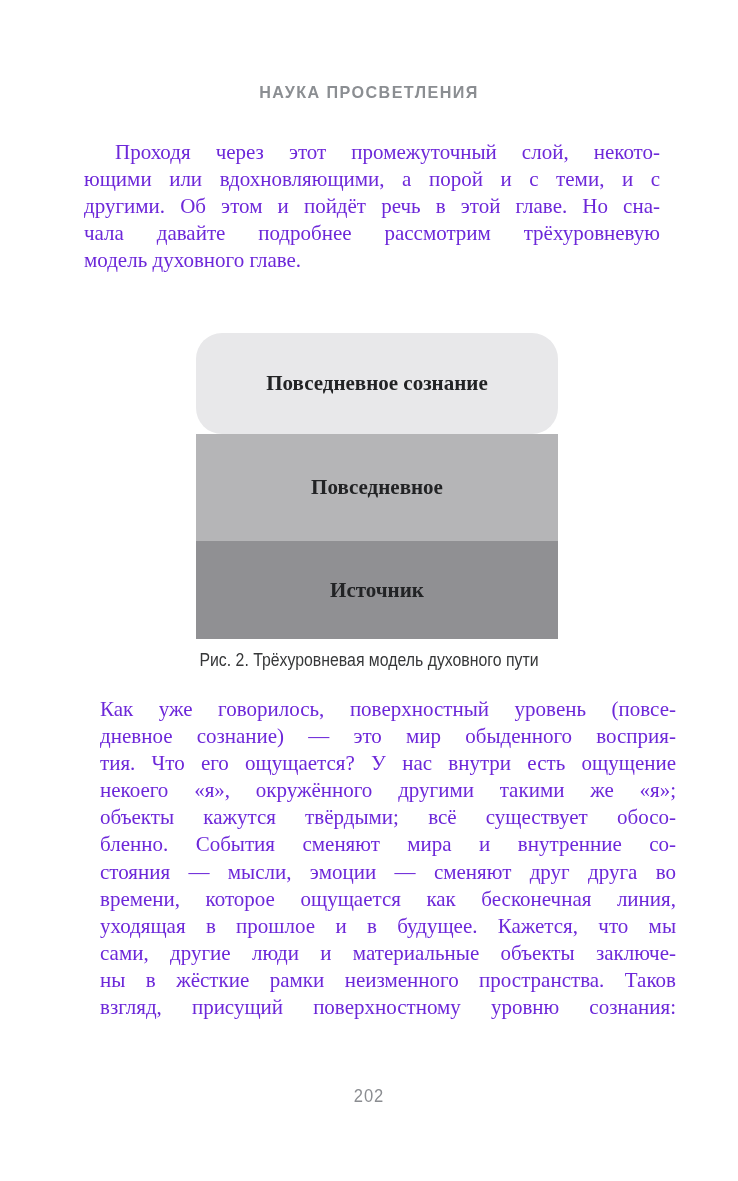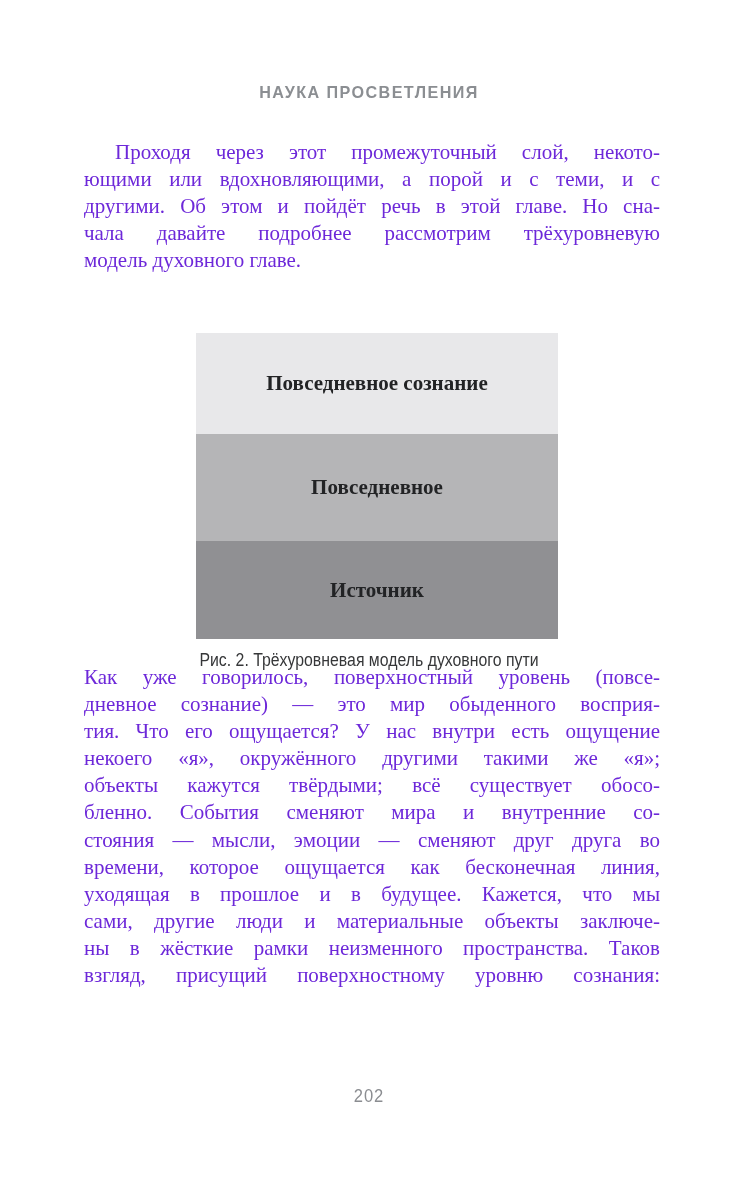--- a/index.html
+++ b/index.html
@@ -32,21 +32,21 @@
   
   .textblock {
     position: absolute;
     left: 84px;
     width: 576px;
     font-size: 21px;
     line-height: 27.1px;
     color: #6d28d9;
   }
   #para1 { top: 139px; }
-  #para2 { top: 664px; }
+  #para2 { top: 696px; margin-left: 16px; }
   .jline {
     text-align: justify;
     text-align-last: justify;
     height: 27.1px;
     overflow: visible;
     white-space: nowrap;
   }
   .jline.last {
     text-align: left;
     text-align-last: left;
@@ -111,21 +111,21 @@
 
   <div class="textblock" id="para1">
     <div class="jline indent">Проходя через этот промежуточный слой, некото-</div>
     <div class="jline">ющими или вдохновляющими, а порой и с теми, и с</div>
     <div class="jline">другими. Об этом и пойдёт речь в этой главе. Но сна-</div>
     <div class="jline">чала давайте подробнее рассмотрим трёхуровневую</div>
     <div class="jline last">модель духовного главе.</div>
   </div>
 
   <div class="figure">
-    <div class="level level-1" style="background-color: rgb(232, 232, 234);">
+    <div class="level level-1" style="background-color: rgb(232, 232, 234); border-radius: 26px;">
       <span>Повседневное сознание</span>
     </div>
     <div class="level level-2" style="background-color: rgb(181, 181, 183);">
       <span>Повседневное</span>
     </div>
     <div class="level level-3" style="background-color: rgb(144, 144, 147);">
       <span>Источник</span>
     </div>
   </div>
 

